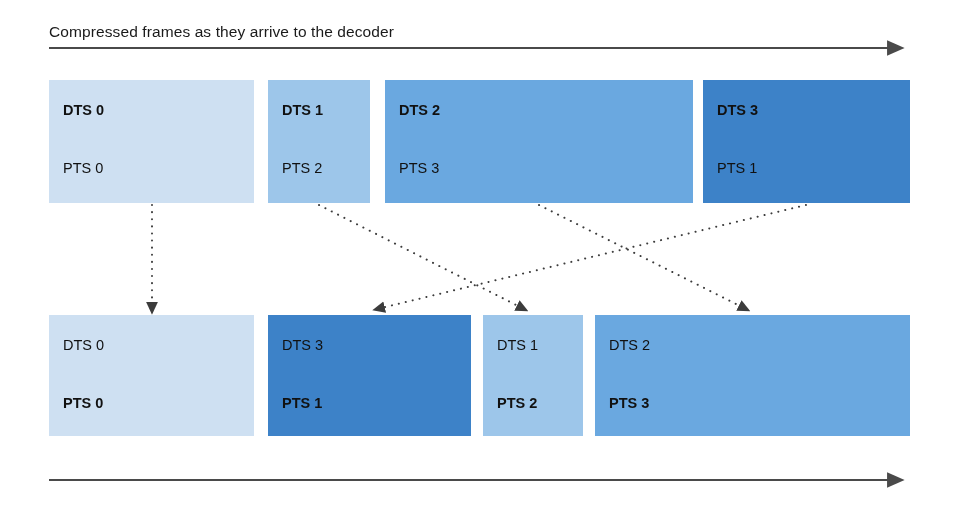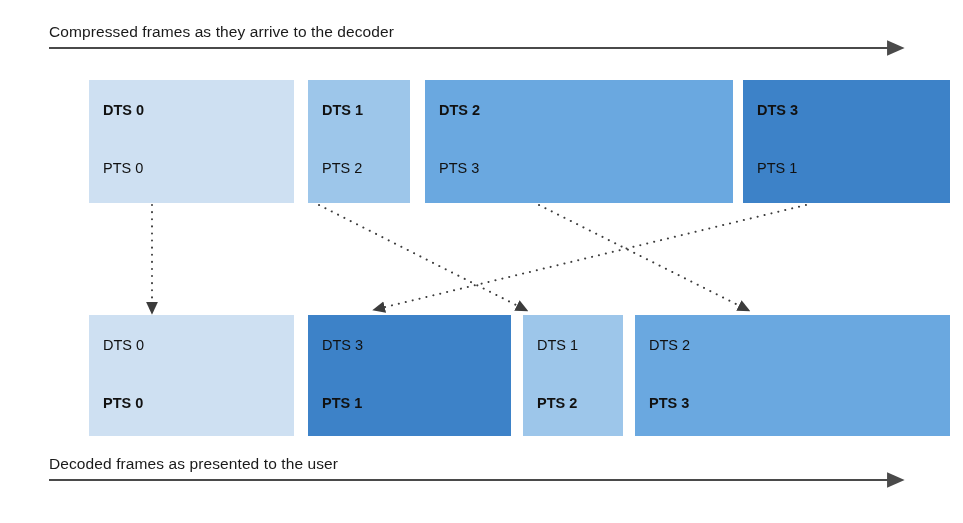--- a/index.html
+++ b/index.html
@@ -39,21 +39,20 @@
     width: 963px;
     height: 523px;
     pointer-events: none;
   }
 
   
   .frame {
     position: absolute;
     box-sizing: border-box;
     padding-left: 14px;
-    margin-left: 40px;
   }
   .frame .lbl {
     position: absolute;
     left: 14px;
     font-size: 14.5px;
     color: #111111;
     white-space: nowrap;
   }
   .frame .lbl.dts { top: 22px; }
   .frame .lbl.pts { top: 80px; }
@@ -62,21 +61,20 @@
   .frame.row-bottom .lbl.dts { font-weight: normal; }
   .frame.row-bottom .lbl.pts { font-weight: bold; }
 </style>
 </head>
 <body>
 
 <div id="canvas">
 
   <div class="caption" id="caption-top">Compressed frames as they arrive to the decoder</div>
 
-  <div class="caption" id="caption-bottom">Decoded frames as presented to the user</div>
 
   <svg id="axes" viewBox="0 0 963 523" xmlns="http://www.w3.org/2000/svg">
     <defs>
       <marker id="axis-head" viewBox="0 0 10 10" refX="8.5" refY="5" markerWidth="8" markerHeight="8" orient="auto-start-reverse">
         <path d="M 0 0.6 L 10 5 L 0 9.4 z" fill="#4a4a4a"></path>
       </marker>
     </defs>
     <line x1="49" y1="48" x2="902" y2="48" stroke="#4a4a4a" stroke-width="2.2" marker-end="url(#axis-head)"></line>
     <line x1="49" y1="480" x2="902" y2="480" stroke="#4a4a4a" stroke-width="2.2" marker-end="url(#axis-head)"></line>
   </svg>

